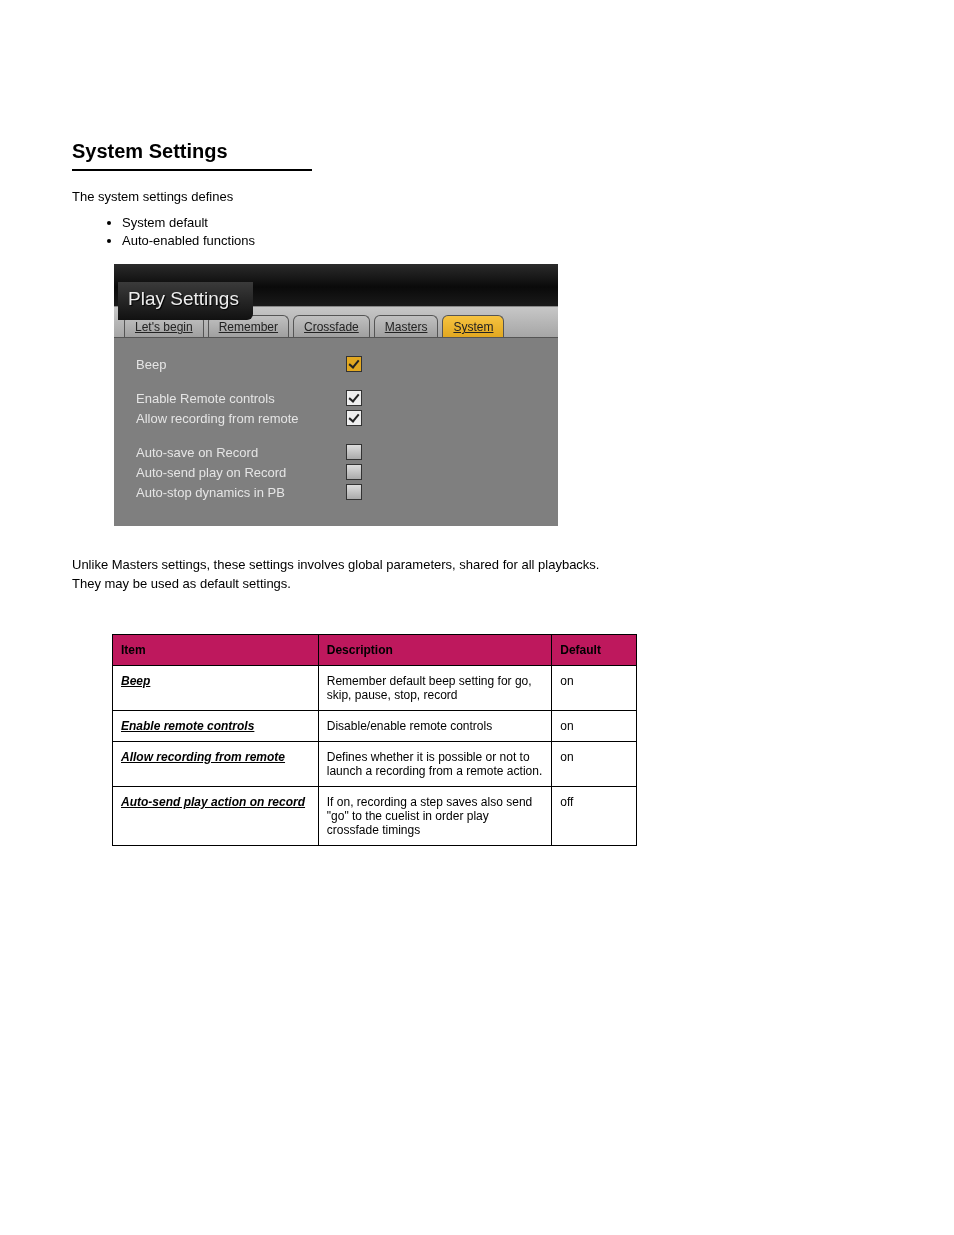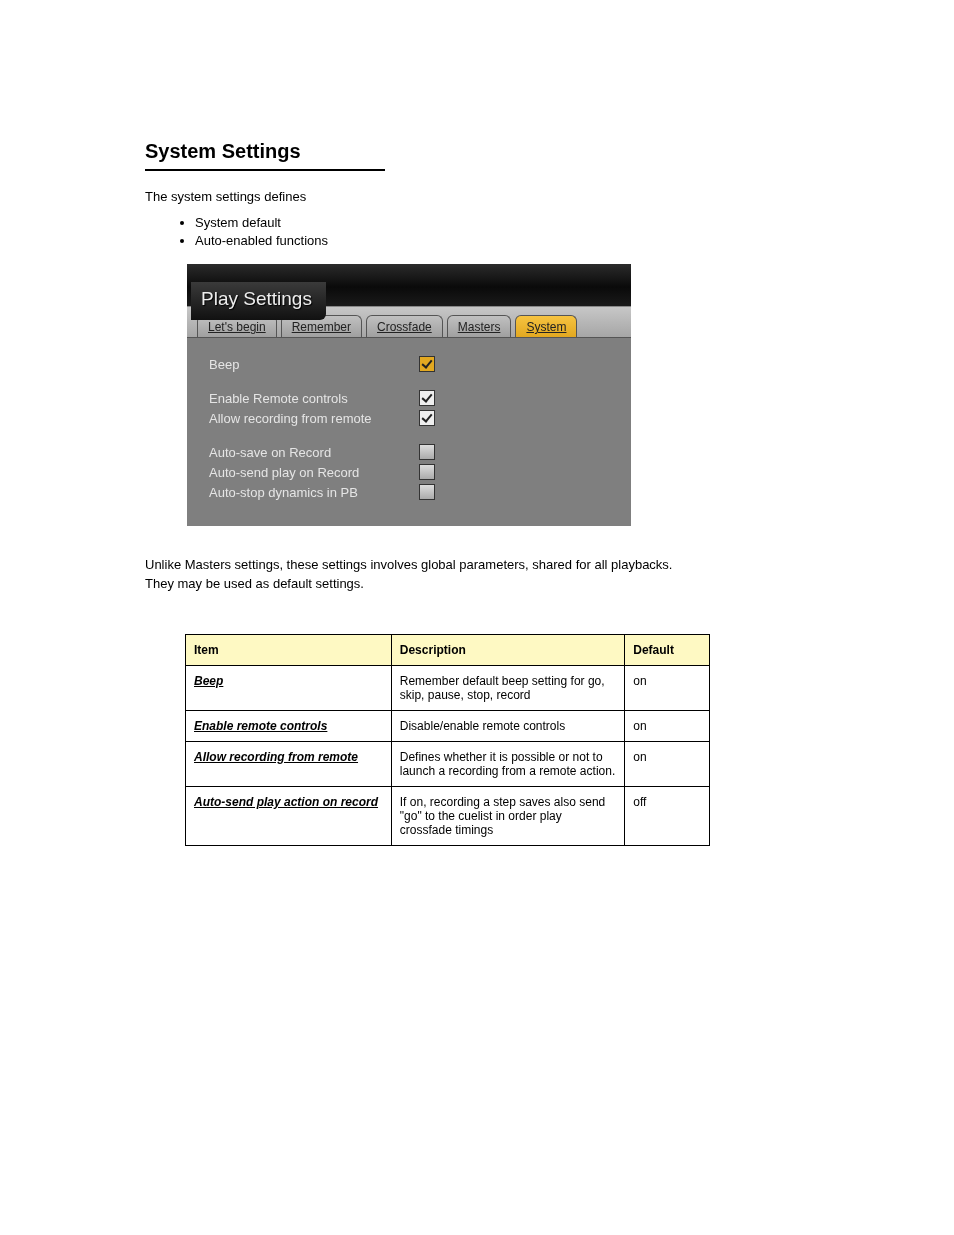--- a/index.html
+++ b/index.html
@@ -5,22 +5,21 @@
   body {
     margin: 0;
     padding: 0;
     background: #ffffff;
     font-family: Arial, sans-serif;
     font-size: 13px;
     color: #000;
     width: 954px;
   }
   .page {
-    padding: 140px 140px 60px 113px;
-    margin-left: 32px;
+    padding: 140px 140px 60px 72px;
   }
   .section-title {
     font-size: 20px;
     font-weight: bold;
     padding-bottom: 6px;
     border-bottom: 2px solid #000;
     width: 240px;
     margin-bottom: 18px;
   }
   .intro {
@@ -141,21 +140,21 @@
     margin-left: 40px;
     font-size: 12px;
   }
   table.settings th, table.settings td {
     border: 1px solid #000;
     padding: 8px 8px;
     vertical-align: top;
     text-align: left;
   }
   table.settings th {
-    background: #fef9c3;
+    background: #be185d;
     font-weight: bold;
   }
   table.settings th.c1 { width: 200px; }
   table.settings th.c2 { width: 228px; }
   table.settings th.c3 { width: 70px; }
   .ititle { font-style: italic; font-weight: bold; text-decoration: underline; }
   td.center { text-align: center; }
 </style>
 </head>
 <body>

